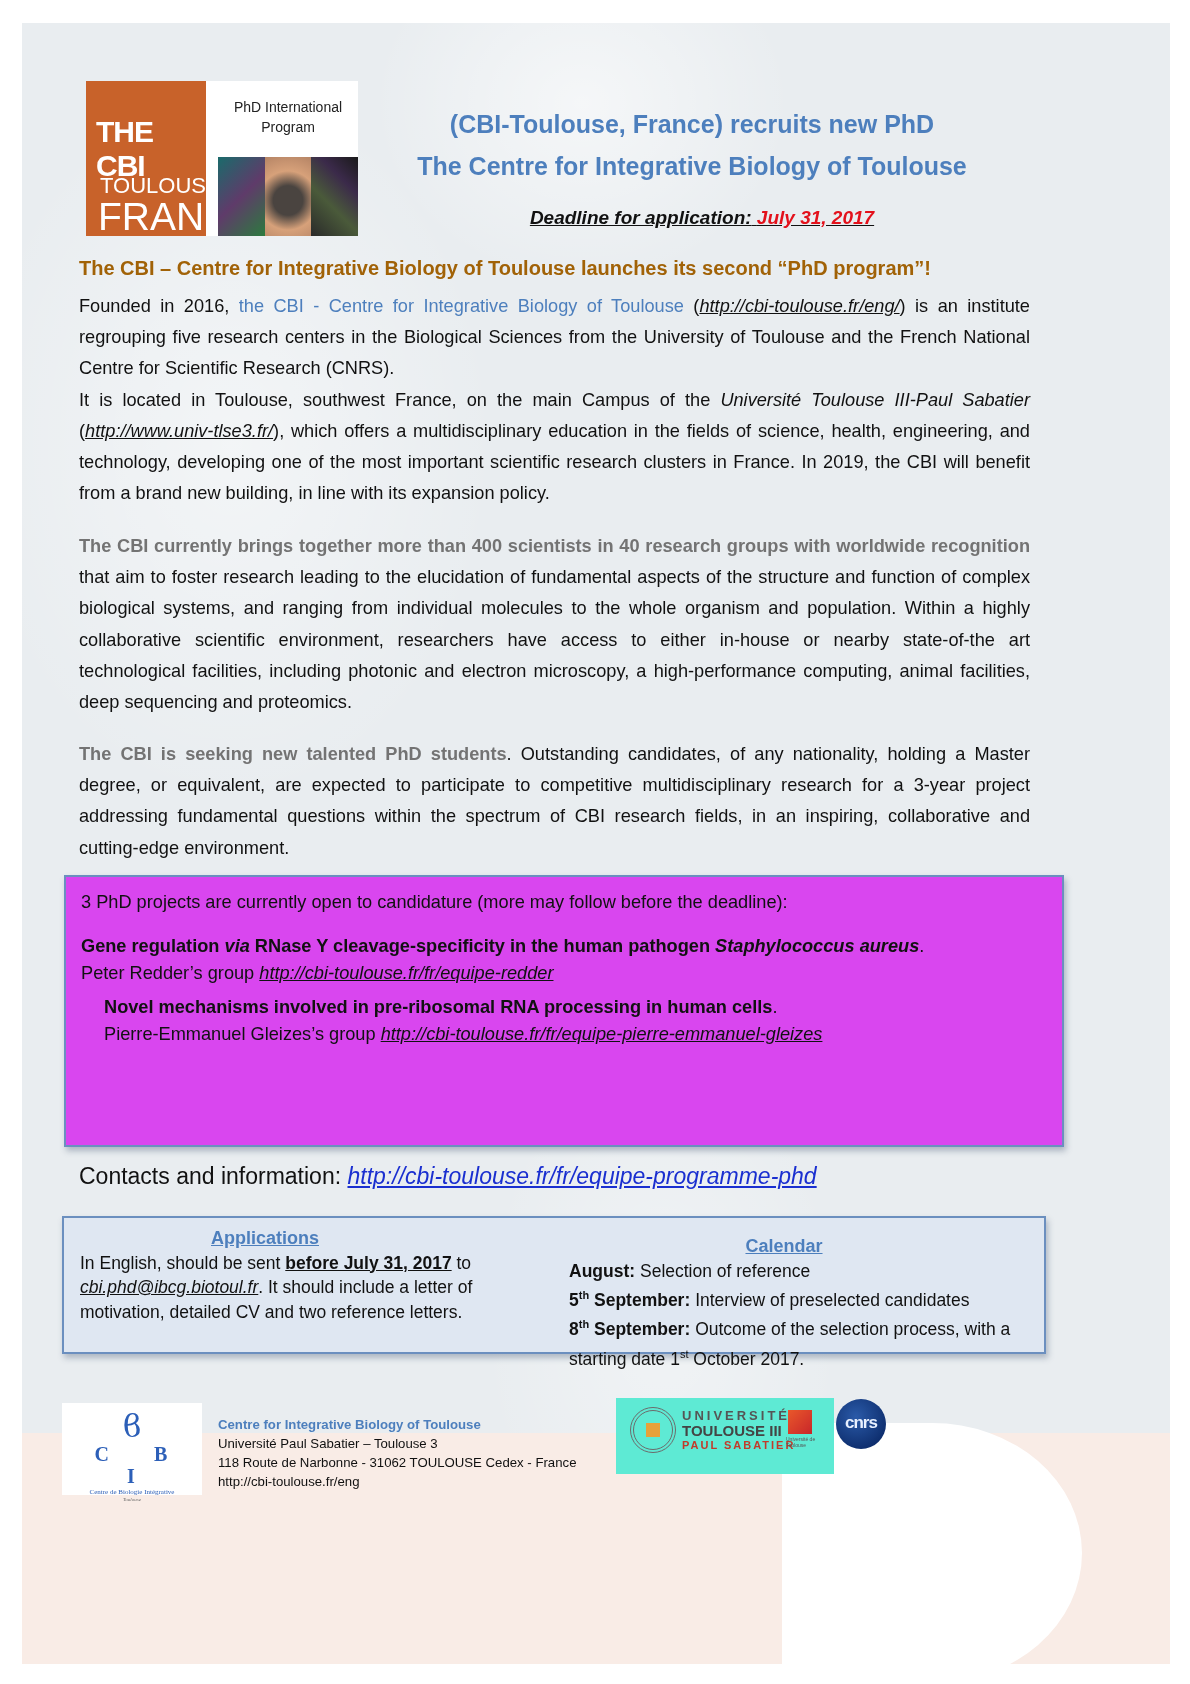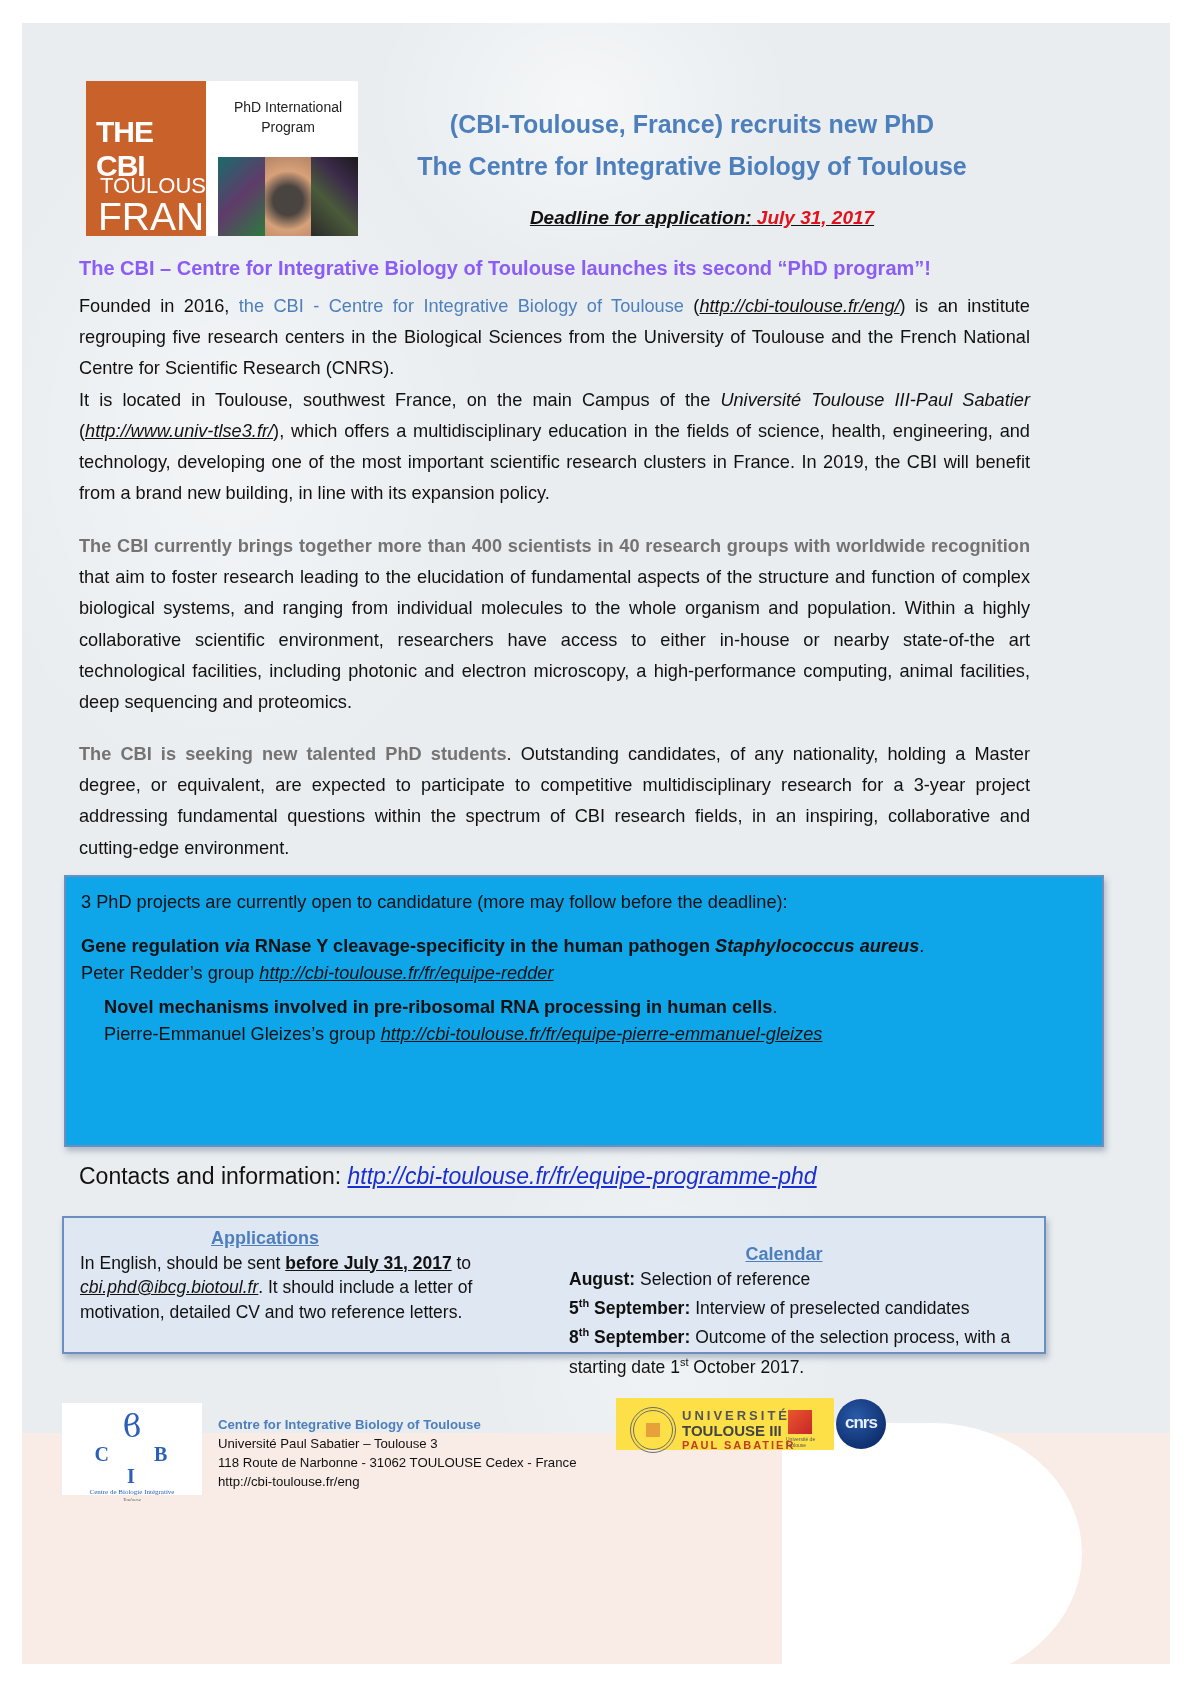--- a/index.html
+++ b/index.html
@@ -54,74 +54,74 @@
     color: #4d7fbd; font-weight: bold; font-size: 25px; line-height: 42px;
   }
   .deadline {
     position: absolute; left: 440px; top: 184px; width: 480px; text-align: center;
     font-size: 19px; font-style: italic; font-weight: bold; text-decoration: underline;
   }
   .deadline .date { color: #e3111b; }
 
   .launch {
     position: absolute; left: 57px; top: 234px; width: 1000px;
-    color: #8b5cf6; font-weight: bold; font-size: 20px;
+    color: #a16207; font-weight: bold; font-size: 20px;
   }
 
   .para {
     position: absolute; left: 57px; width: 951px; font-size: 18.2px; line-height: 31.2px;
     text-align: justify; color: #111;
   }
   .hl { color: #4d7fbd; }
   .hlb { color: #737373; font-weight: bold; }
   .link-i { font-style: italic; text-decoration: underline; }
 
   .projects-box {
     position: absolute; left: 42px; top: 852px; width: 996px; height: 268px;
-    background: #0ea5e9; border: 2px solid #6b8fbf; box-shadow: 2px 4px 6px rgba(60,80,110,0.35);
-    font-size: 18.2px; line-height: 27px; padding-left: 40px;
+    background: #d946ef; border: 2px solid #6b8fbf; box-shadow: 2px 4px 6px rgba(60,80,110,0.35);
+    font-size: 18.2px; line-height: 27px;
   }
   .projects-box .intro { position: absolute; left: 15px; top: 12px; }
   .proj { position: absolute; left: 15px; width: 960px; }
   .proj .ptitle { font-weight: bold; }
   .proj .group a { color: #111; font-style: italic; text-decoration: underline; }
 
   .contacts {
     position: absolute; left: 57px; top: 1140px; font-size: 23px;
   }
   .contacts a { color: #1a2fd0; font-style: italic; text-decoration: underline; }
 
   .info-box {
     position: absolute; left: 40px; top: 1193px; width: 980px; height: 134px;
     background: #dfe7f2; border: 2px solid #6b8fbf; box-shadow: 2px 4px 6px rgba(60,80,110,0.35);
     font-size: 17.5px; line-height: 24.5px;
   }
   .col-left { position: absolute; left: 16px; top: 8px; width: 440px; }
-  .col-right { position: absolute; left: 505px; top: 24px; width: 470px; }
+  .col-right { position: absolute; left: 505px; top: 16px; width: 470px; }
   .col-head { color: #4d7fbd; font-weight: bold; text-decoration: underline; font-size: 18px; text-align: center; }
   .col-left .col-head { width: 370px; }
   .col-right .col-head { width: 430px; }
   .b { font-weight: bold; }
   .u { text-decoration: underline; }
   sup { font-size: 11px; }
 
   .footer-logo {
     position: absolute; left: 40px; top: 1380px; width: 140px; height: 92px; background: #fff;
     text-align: center;
   }
   .footer-logo .sym { color: #2c5fb8; font-size: 32px; font-family: "DejaVu Serif", serif; line-height: 34px; margin-top: 6px; }
   .footer-logo .letters { color: #2c5fb8; font-family: "Liberation Serif", serif; font-weight: bold; font-size: 20px; letter-spacing: 20px; margin-left: 18px; line-height: 22px; }
   .footer-logo .sub { color: #2c5fb8; font-family: "Liberation Serif", serif; font-size: 7px; line-height: 10px; }
   .footer-logo .sub2 { color: #666; font-family: "Liberation Serif", serif; font-size: 5px; font-style: italic; }
 
   .footer-addr { position: absolute; left: 196px; top: 1392px; font-size: 13.2px; line-height: 19px; color: #111; }
   .footer-addr .name { color: #4d7fbd; font-weight: bold; }
 
   .ups-logo {
-    position: absolute; left: 594px; top: 1375px; width: 218px; height: 52px; background: #fde047;
+    position: absolute; left: 594px; top: 1375px; width: 218px; height: 76px; background: #5eead4;
   }
   .ups-ring {
     position: absolute; left: 14px; top: 9px; width: 46px; height: 46px; border-radius: 50%;
     border: 4px double #6b6b6b; box-sizing: border-box;
   }
   .ups-ring .inner { position: absolute; left: 12px; top: 12px; width: 14px; height: 14px; background: #e8a13a; }
   .ups-text { position: absolute; left: 66px; top: 10px; color: #555; font-weight: bold; line-height: 15px; }
   .ups-text .l1 { font-size: 13px; letter-spacing: 3px; }
   .ups-text .l2 { font-size: 15px; color: #444; }
   .ups-text .l3 { font-size: 11px; color: #c23a2a; letter-spacing: 2px; }

